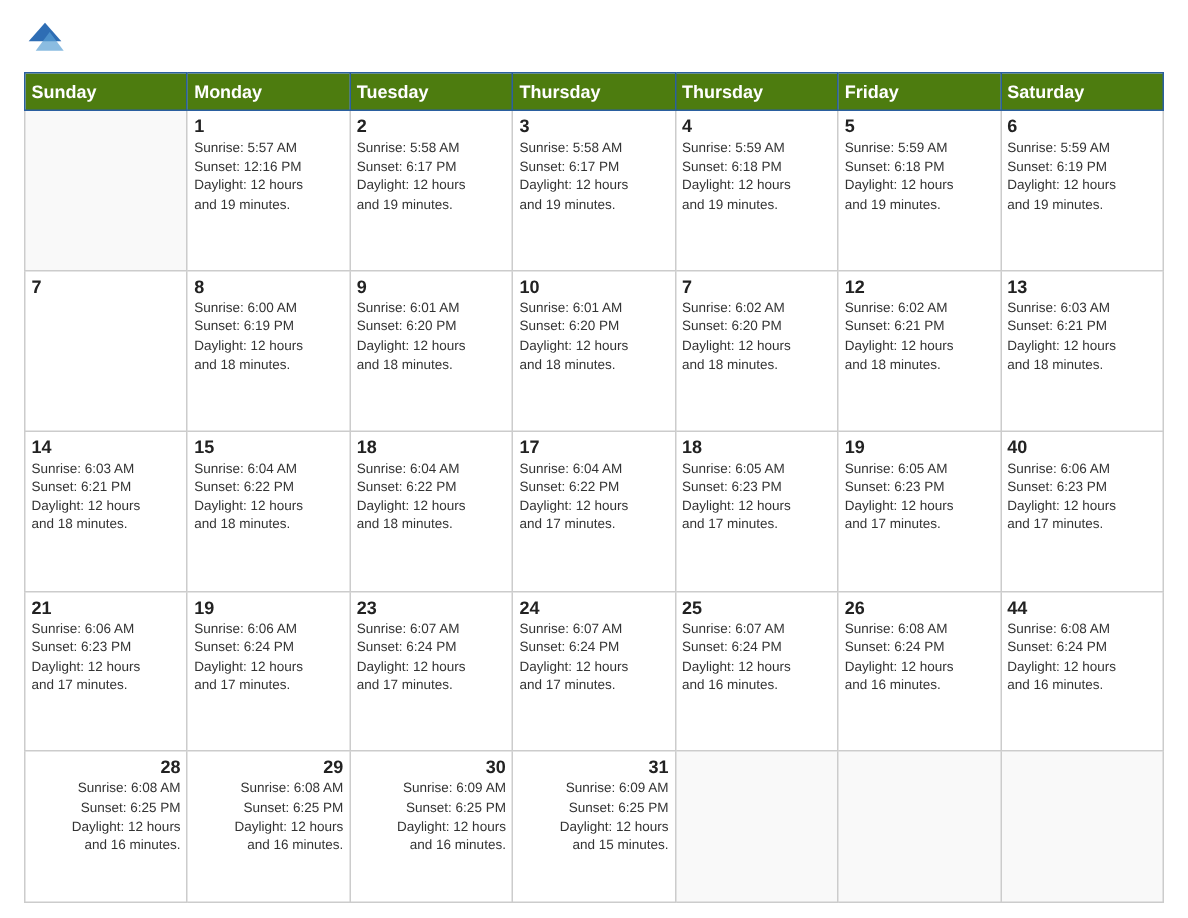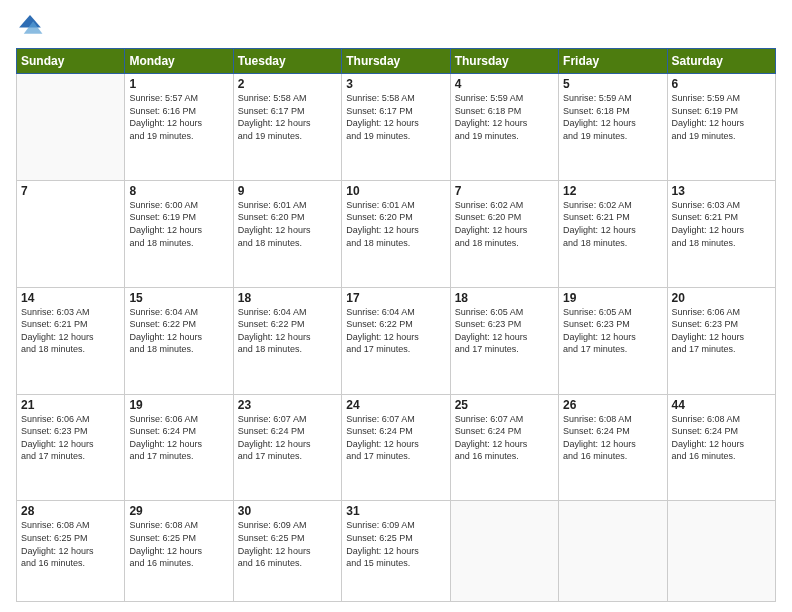--- a/index.html
+++ b/index.html
@@ -82,21 +82,21 @@
       color: #222;
       display: block;
       margin-bottom: 1px;
     }
     .cell-info {
       font-size: 9px;
       line-height: 1.4;
       color: #333;
     }
     .empty { background: #f9f9f9; }
-    tr:last-child td { height: 80px; }
+    tr:last-child td { height: 80px; text-align: right; }
   </style>
 </head>
 <body>
 
 <div class="page">
   <div class="header">
     <div class="logo">
       <svg class="logo-icon" viewBox="0 0 36 36">
         <polygon points="18,4 32,20 4,20" fill="#2e6db4"></polygon>
         <polygon points="22,12 34,28 10,28" fill="#5a9fd4" opacity="0.7"></polygon>
@@ -123,21 +123,21 @@
           <th>Friday</th>
           <th>Saturday</th>
         </tr>
     </thead>
     <tbody id="calendar-body">
     <tr>
           <td class="empty"></td>
           <td>
             <span class="day-num">1</span>
             <div class="cell-info" style="white-space: pre-line;">Sunrise: 5:57 AM
-Sunset: 6:16 PM
+Sunset: 12:16 PM
 Daylight: 12 hours
 and 19 minutes.</div>
           </td>
           <td>
             <span class="day-num">2</span>
             <div class="cell-info" style="white-space: pre-line;">Sunrise: 5:58 AM
 Sunset: 6:17 PM
 Daylight: 12 hours
 and 19 minutes.</div>
           </td>
@@ -254,21 +254,21 @@
 and 17 minutes.</div>
           </td>
           <td>
             <span class="day-num">19</span>
             <div class="cell-info" style="white-space: pre-line;">Sunrise: 6:05 AM
 Sunset: 6:23 PM
 Daylight: 12 hours
 and 17 minutes.</div>
           </td>
           <td>
-            <span class="day-num">20</span>
+            <span class="day-num">40</span>
             <div class="cell-info" style="white-space: pre-line;">Sunrise: 6:06 AM
 Sunset: 6:23 PM
 Daylight: 12 hours
 and 17 minutes.</div>
           </td>
         </tr>
         <tr>
           <td>
             <span class="day-num">21</span>
             <div class="cell-info" style="white-space: pre-line;">Sunrise: 6:06 AM

